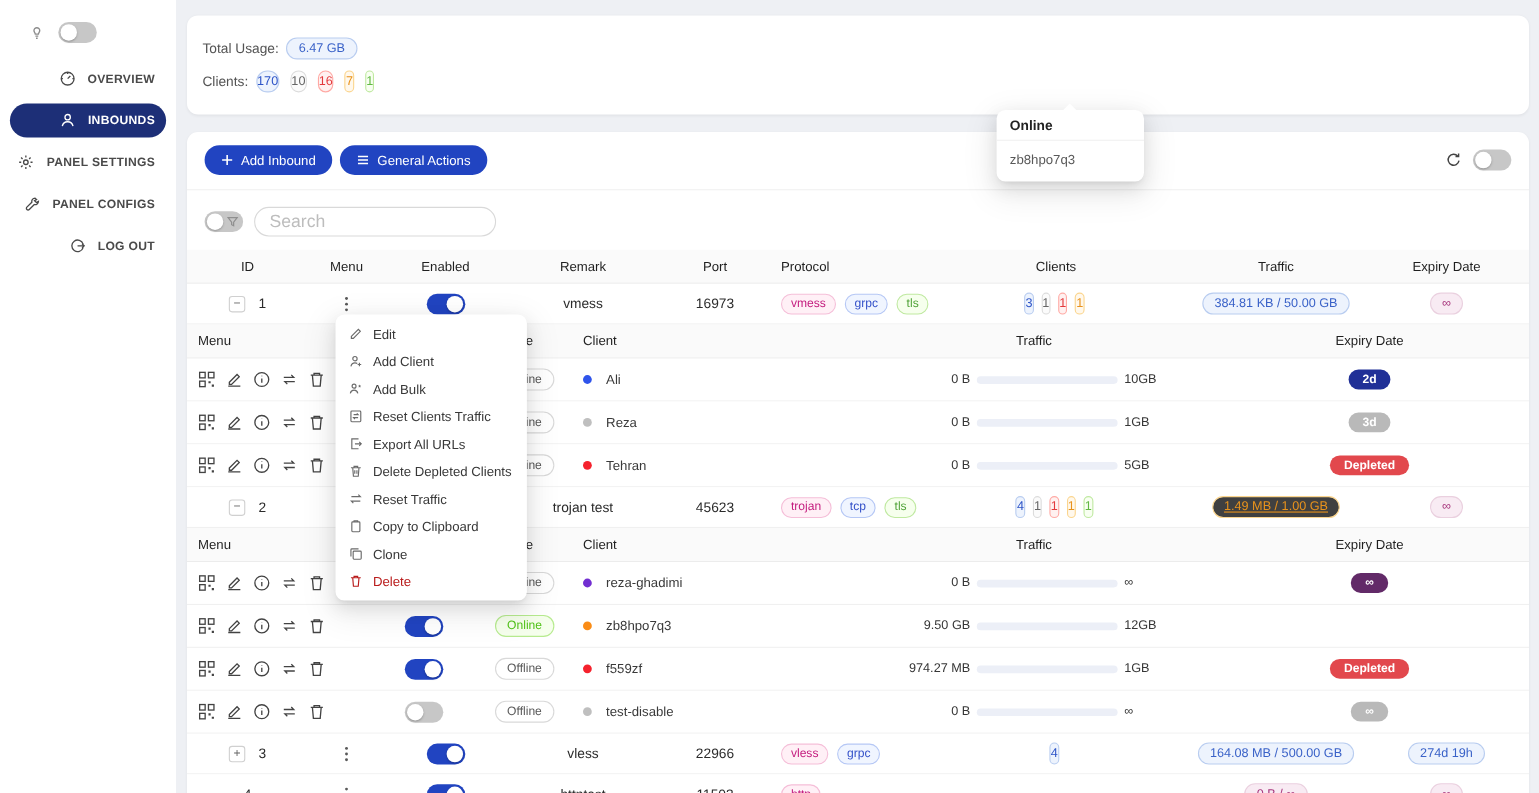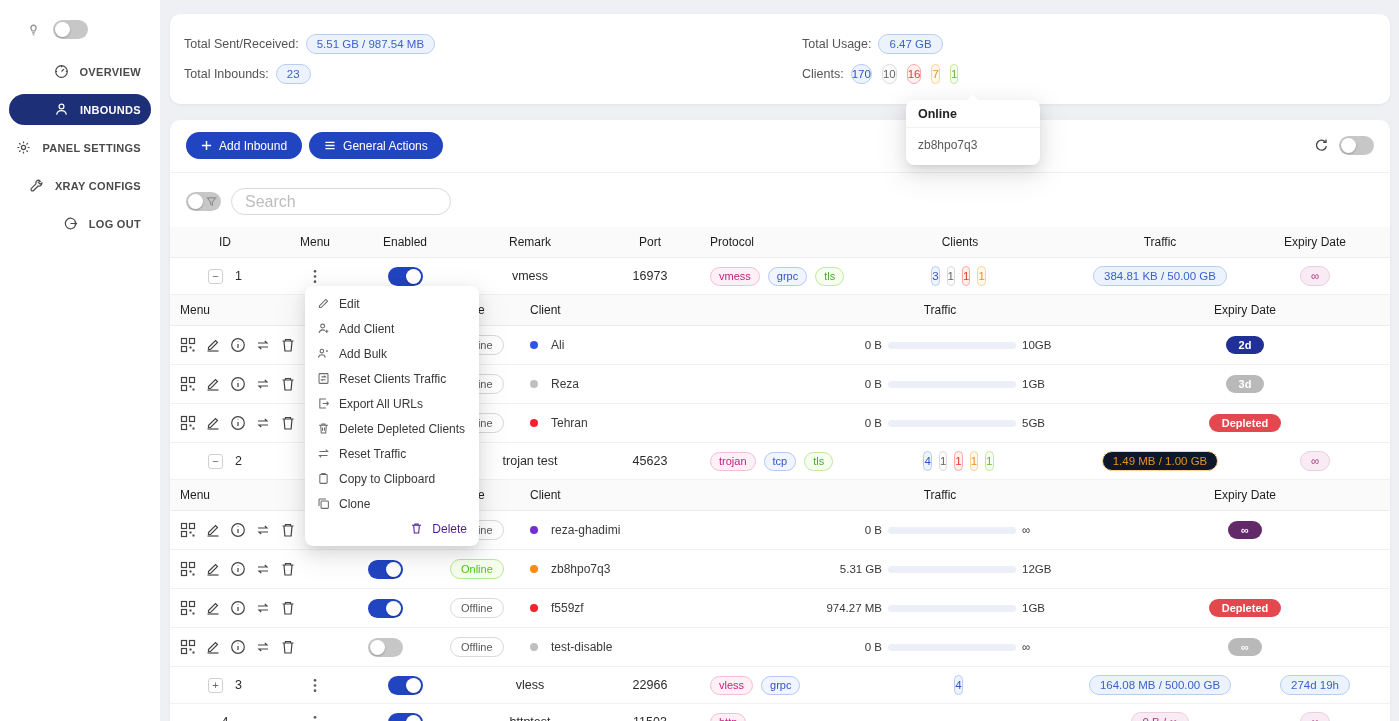--- a/index.html
+++ b/index.html
@@ -69,21 +69,21 @@
   .cell { display:flex; align-items:center; justify-content:center; gap:4px; min-width:0; }
   .cell.left { justify-content:flex-start; padding-left:10px; }
   .xbox { width:15px; height:15px; border:1px solid #d0d0d0; border-radius:3px; background:#fff; color:#666;
     font-size:11px; line-height:12px; text-align:center; margin-right:8px; cursor:pointer; }
   .dots-btn { cursor:pointer; color:#595959; padding:2px 6px; }
   .tag { display:inline-block; border:1px solid; border-radius:10px; padding:0 8px; height:19px; line-height:17px; font-size:11px; margin-right:4px; }
   .tag-magenta { background:#fff0f6; border-color:#f5bed8; color:#c41d7f; }
   .tag-blue    { background:#f0f5ff; border-color:#b5c7f5; color:#3451c9; }
   .tag-green   { background:#f6ffed; border-color:#bfe9a0; color:#52a43a; }
   .tpill-blue   { background:#edf3fd; border-color:#b9cdf0; color:#3a62c8; }
-  .tpill-orange { background:#0f172a; border-color:#fbd58e; color:#e8921c; }
+  .tpill-orange { background:#404040; border-color:#fbd58e; color:#e8921c;text-decoration:underline; }
   .tpill-pink   { background:#f8ebf3; border-color:#ead0df; color:#a8387e; }
   .status-pill { display:inline-block; border:1px solid #d9d9d9; background:#fff; color:#595959; border-radius:11px;
     padding:1px 10px; font-size:11px; line-height:16px; }
   .status-pill.online { border-color:#b7eb8f; background:#f6ffed; color:#52c41a; }
   .dot { width:8px; height:8px; border-radius:50%; margin-right:9px; flex:0 0 auto; }
   .client-name { color:#3a3a3a; font-size:12px; }
   .traffic-wrap { display:flex; align-items:center; justify-content:center; gap:6px; width:100%; }
   .used { min-width:64px; text-align:right; font-size:11.5px; color:#363636; white-space:nowrap; }
   .limit { min-width:40px; text-align:left; font-size:11.5px; color:#363636; white-space:nowrap; }
   .pbar { width:128px; height:7px; border-radius:4px; background:#eceff7; overflow:hidden; flex:0 0 auto; }
@@ -97,21 +97,21 @@
   .bs-purple { background:#622a68; } .bs-orange { background:#f5871f; }
   .action-icons { display:flex; align-items:center; gap:9px; color:#434343; }
   .action-icons span { cursor:pointer; display:flex; }
 
   
   .ctx-menu { position:absolute; left:305px; top:286px; width:174px; background:#fff; border-radius:8px; padding:5px; z-index:25;
     box-shadow:0 3px 6px -4px rgba(0,0,0,.14),0 6px 16px rgba(0,0,0,.10),0 9px 28px 8px rgba(0,0,0,.06); }
   .cm-item { display:flex; align-items:center; gap:9px; padding:5px 7px; min-height:25px; border-radius:4px;
     font-size:12px; color:#383838; cursor:pointer; white-space:nowrap; }
   .cm-item .ico { color:#6b6b6b; display:flex; }
-  .cm-item.danger, .cm-item.danger .ico { color:#4c1d95;justify-content:flex-end; }
+  .cm-item.danger, .cm-item.danger .ico { color:#b91c1c; }
 
   svg { display:block; }
 </style>
 </head>
 <body>
 
 <aside class="sidebar">
   <div class="side-theme">
     <span>
       <svg width="15" height="15" viewBox="0 0 16 16" fill="none" stroke="currentColor" stroke-width="1.3">
@@ -149,46 +149,36 @@
       </svg>
     </span>
     <span>PANEL SETTINGS</span>
   </div>
   <div class="nav-item">
     <span>
       <svg width="15" height="15" viewBox="0 0 16 16" fill="none" stroke="currentColor" stroke-width="1.3">
         <path d="M10.5 2.2a3.2 3.2 0 0 0-3.1 4L2.6 11a1.6 1.6 0 1 0 2.3 2.3l4.9-4.8a3.2 3.2 0 0 0 4-3.1l-2 1.1-1.8-1.8 2-1.1z"></path>
       </svg>
     </span>
-    <span>XRAY CONFIGS</span>
+    <span>PANEL CONFIGS</span>
   </div>
   <div class="nav-item">
     <span>
       <svg width="15" height="15" viewBox="0 0 16 16" fill="none" stroke="currentColor" stroke-width="1.3">
         <path d="M13.4 9.7a5.6 5.6 0 1 1 0-3.4"></path>
           <path d="M8 8h6.4M12.4 6l2 2-2 2"></path>
       </svg>
     </span>
     <span>LOG OUT</span>
   </div>
 </aside>
 
 <div class="content">
 
   <section class="card stats-card">
-    <div class="stats-col left">
-      <div class="stat-row">
-        <span class="stat-label">Total Sent/Received:</span>
-        <span class="pill pill-blue">5.51 GB / 987.54 MB</span>
-      </div>
-      <div class="stat-row">
-        <span class="stat-label">Total Inbounds:</span>
-        <span class="pill pill-blue">23</span>
-      </div>
-    </div>
     <div class="stats-col">
       <div class="stat-row">
         <span class="stat-label">Total Usage:</span>
         <span class="pill pill-blue">6.47 GB</span>
       </div>
       <div class="stat-row">
         <span class="stat-label">Clients:</span>
         <span class="cnt cnt-blue">170</span>
         <span class="cnt cnt-gray">10</span>
         <span class="cnt cnt-red">16</span>
@@ -620,21 +610,21 @@
         </div>
       <div class="cell left">
           <span class="status-pill online">Online</span>
         </div>
       <div class="cell left">
           <span class="dot" style="background:#fa8c16"></span>
         <span class="client-name">zb8hpo7q3</span>
         </div>
       <div class="cell">
           <div class="traffic-wrap">
-        <span class="used">5.31 GB</span>
+        <span class="used">9.50 GB</span>
         <span class="pbar"><span class="fill fill-blue" style="width: 79%;"></span></span>
         <span class="limit">12GB</span>
           </div>
         </div>
     </div>
 
     <div class="srow">
       <div class="cell left action-icons">
         <span>
             <svg width="16" height="16" viewBox="0 0 16 16" fill="none" stroke="currentColor" stroke-width="1.2">

